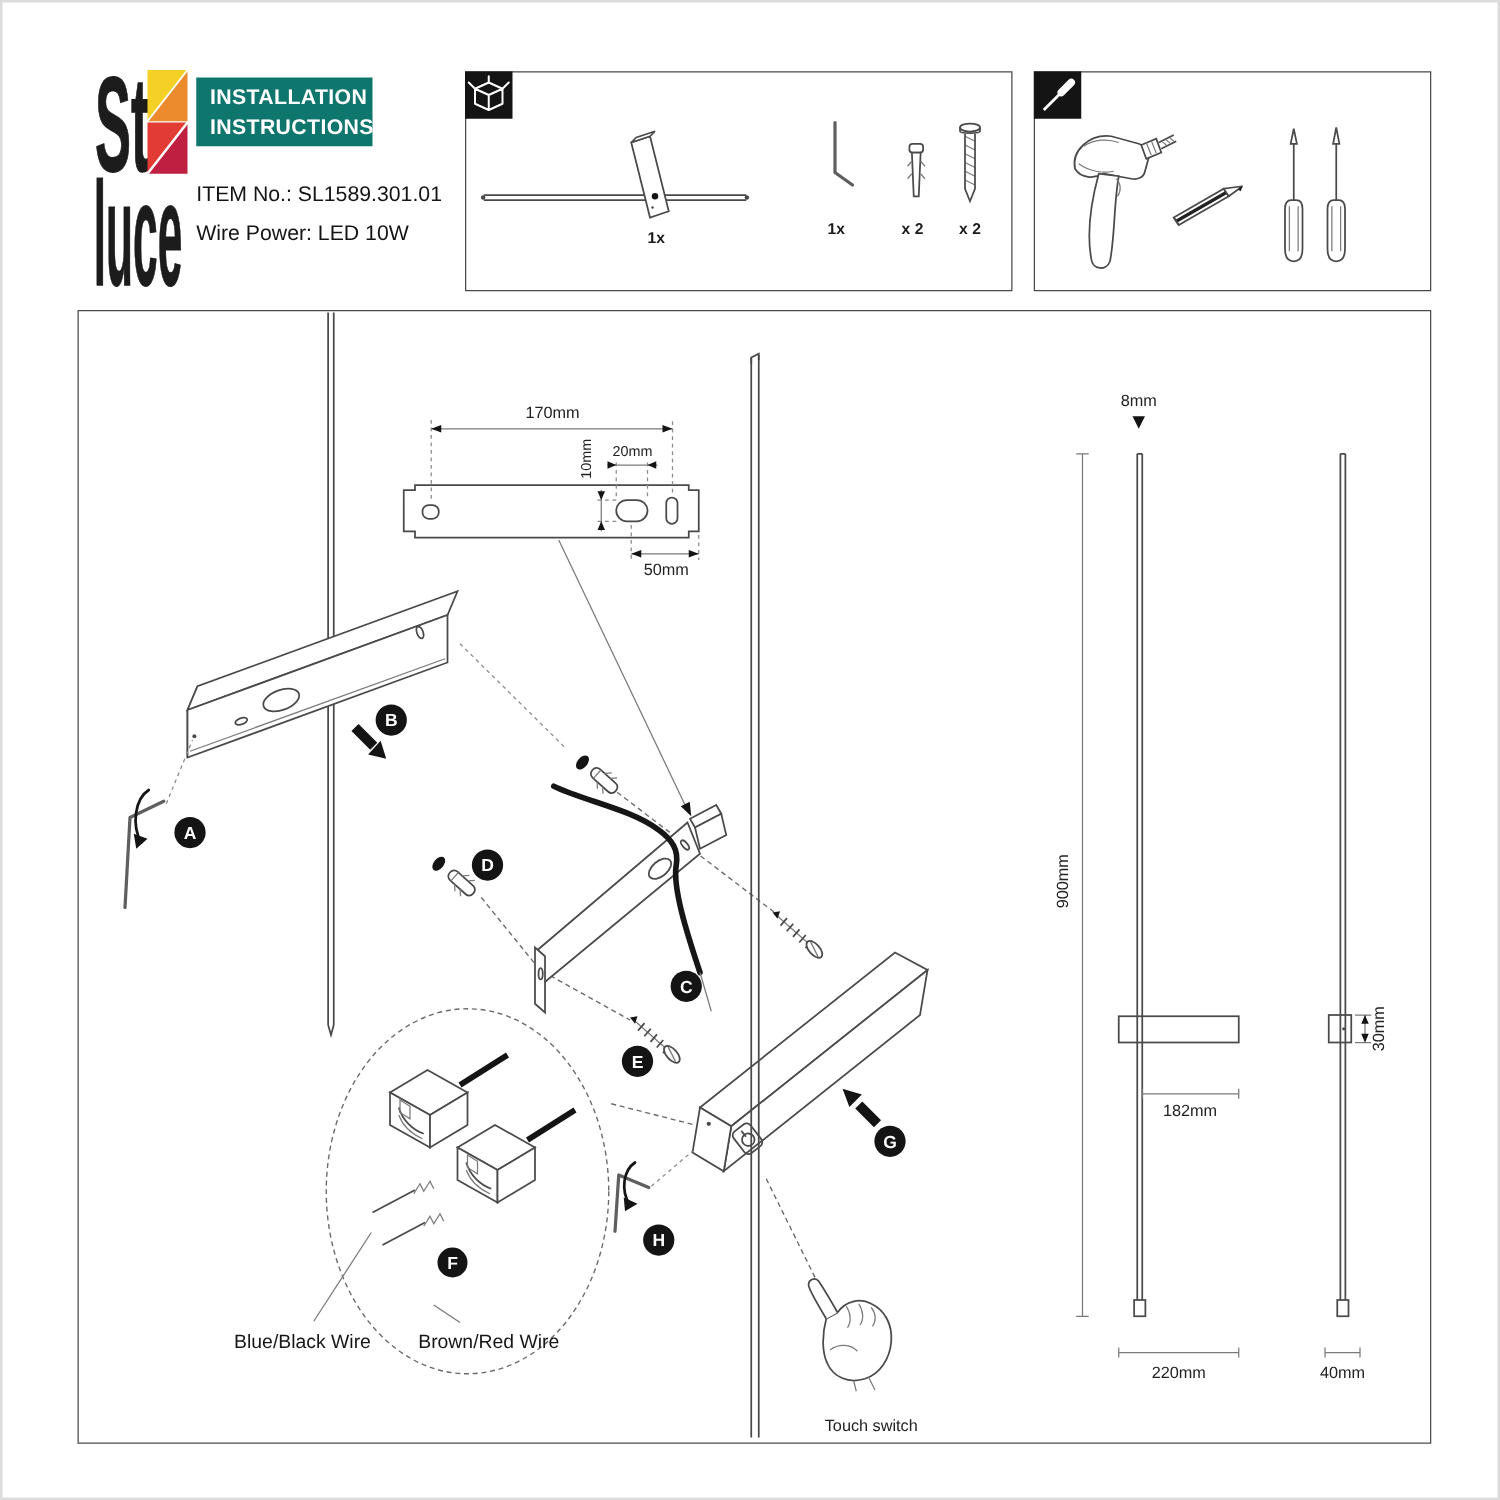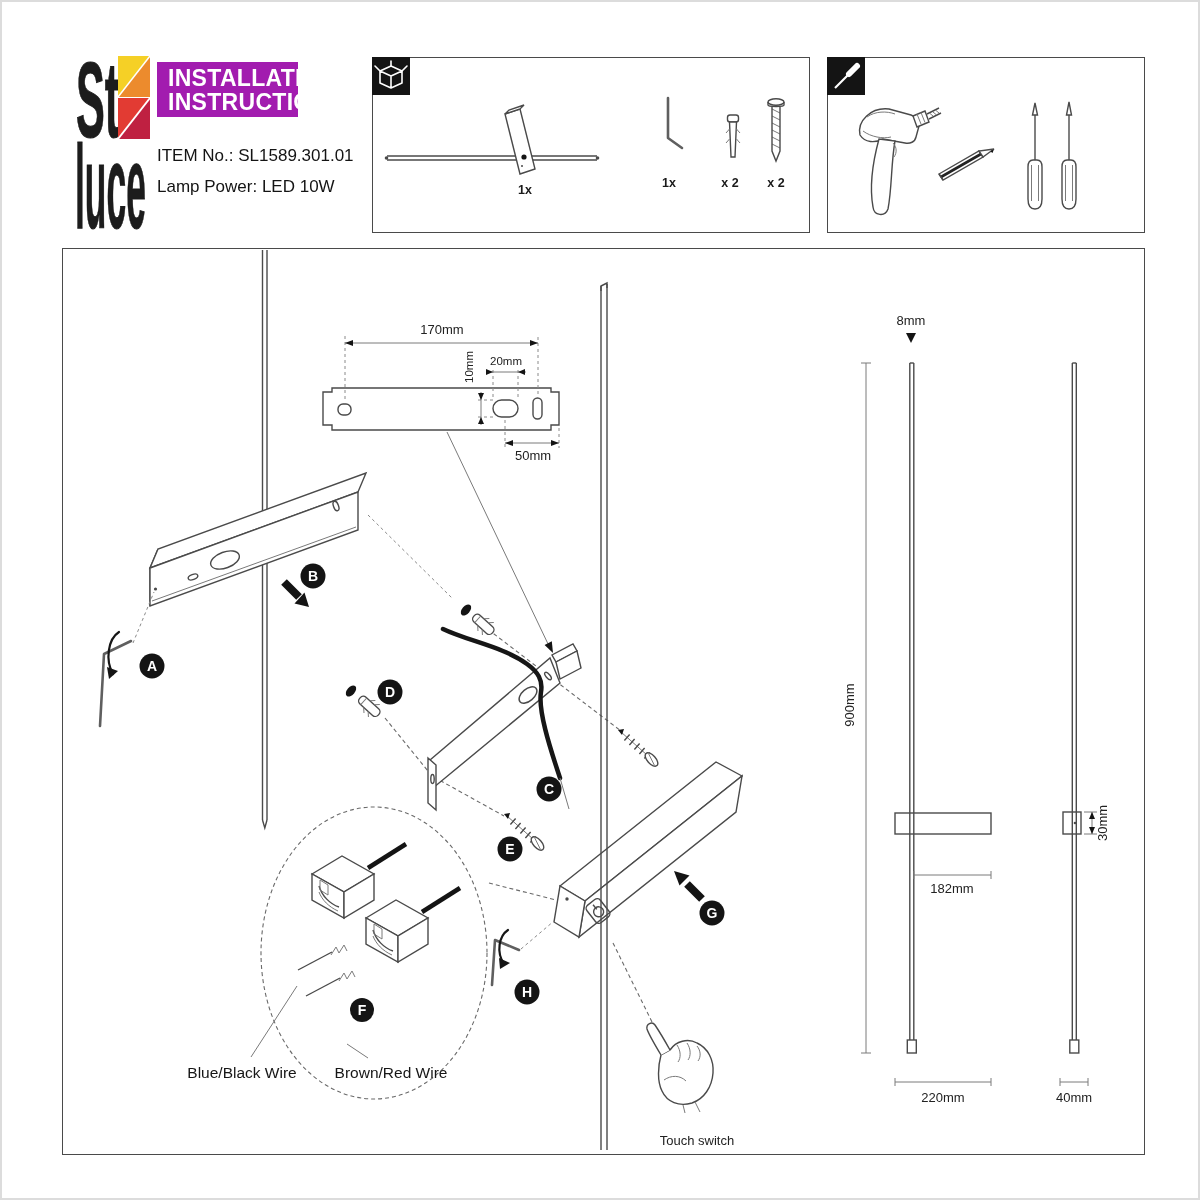--- a/index.html
+++ b/index.html
@@ -1,21 +1,21 @@
 <!DOCTYPE html>
 <html><head>
 <meta charset="utf-8">
 <style>
   html,body{margin:0;padding:0;background:#fff;}
   .canvas{position:relative;width:1200px;height:1200px;background:#fff;
           font-family:"Liberation Sans",sans-serif;outline:2px solid #dcdcdc;outline-offset:-2px;overflow:hidden;}
   .abs{position:absolute;}
   .boxframe{position:absolute;border:1.5px solid #4a4a4a;background:#fff;}
-  .title-box{position:absolute;left:157px;top:62px;width:141px;height:55px;background:#a21caf;
-             color:#fff;font-weight:bold;font-size:23px;line-height:24px;padding-top:4px;padding-left:11px;box-sizing:border-box;letter-spacing:.3px;}
+  .title-box{position:absolute;left:157px;top:62px;width:141px;height:55px;background:#0f766e;
+             color:#fff;font-weight:bold;font-size:17px;line-height:24px;padding-top:4px;padding-left:11px;box-sizing:border-box;letter-spacing:.3px;}
   .info{position:absolute;left:157px;top:141px;color:#141414;font-size:17px;line-height:30.5px;white-space:nowrap;}
   svg{display:block;}
   svg text{font-family:"Liberation Sans",sans-serif;}
   .ln{stroke:#4a4a4a;stroke-width:1.4;fill:none;}
   .lnw{stroke:#4a4a4a;stroke-width:1.4;fill:#fff;}
   .thin{stroke:#7a7a7a;stroke-width:1;fill:none;}
   .dash{stroke:#6a6a6a;stroke-width:1.1;fill:none;stroke-dasharray:4 3;}
   .extd{stroke:#8a8a8a;stroke-width:1;fill:none;stroke-dasharray:3 3;}
   .blk{fill:#141414;stroke:none;}
   .wire{stroke:#161616;stroke-width:4.5;fill:none;stroke-linecap:round;}
@@ -46,21 +46,21 @@
     <text transform="translate(5,178) scale(0.30,1)" font-size="118" font-weight="bold" fill="#1c1c1c" stroke="#1c1c1c" stroke-width="1">luce</text>
   </svg>
 
   <div class="title-box">
     <div>INSTALLATION</div>
     <div>INSTRUCTIONS</div>
   </div>
 
   <div class="info">
     <div>ITEM No.: SL1589.301.01</div>
-    <div>Lamp Power: LED 10W</div>
+    <div>Wire Power: LED 10W</div>
   </div>
 
   <div class="boxframe" style="left:372px;top:57px;width:436px;height:174px"></div>
   <svg class="abs" style="left:372px;top:57px" width="436" height="174" viewBox="0 0 436 174">
     <g>
       <rect x="0" y="0" width="38" height="38" fill="#141414"></rect>
       <path class="wht" d="M19,9 L30,14 L30,26 L19,31 L8,26 L8,14 Z M8,14 L19,19 L30,14 M19,19 L19,31"></path>
       <path class="wht" d="M8,14 L3,9 M30,14 L35,9 M19,9 L19,4"></path>
     </g>
     <g>

